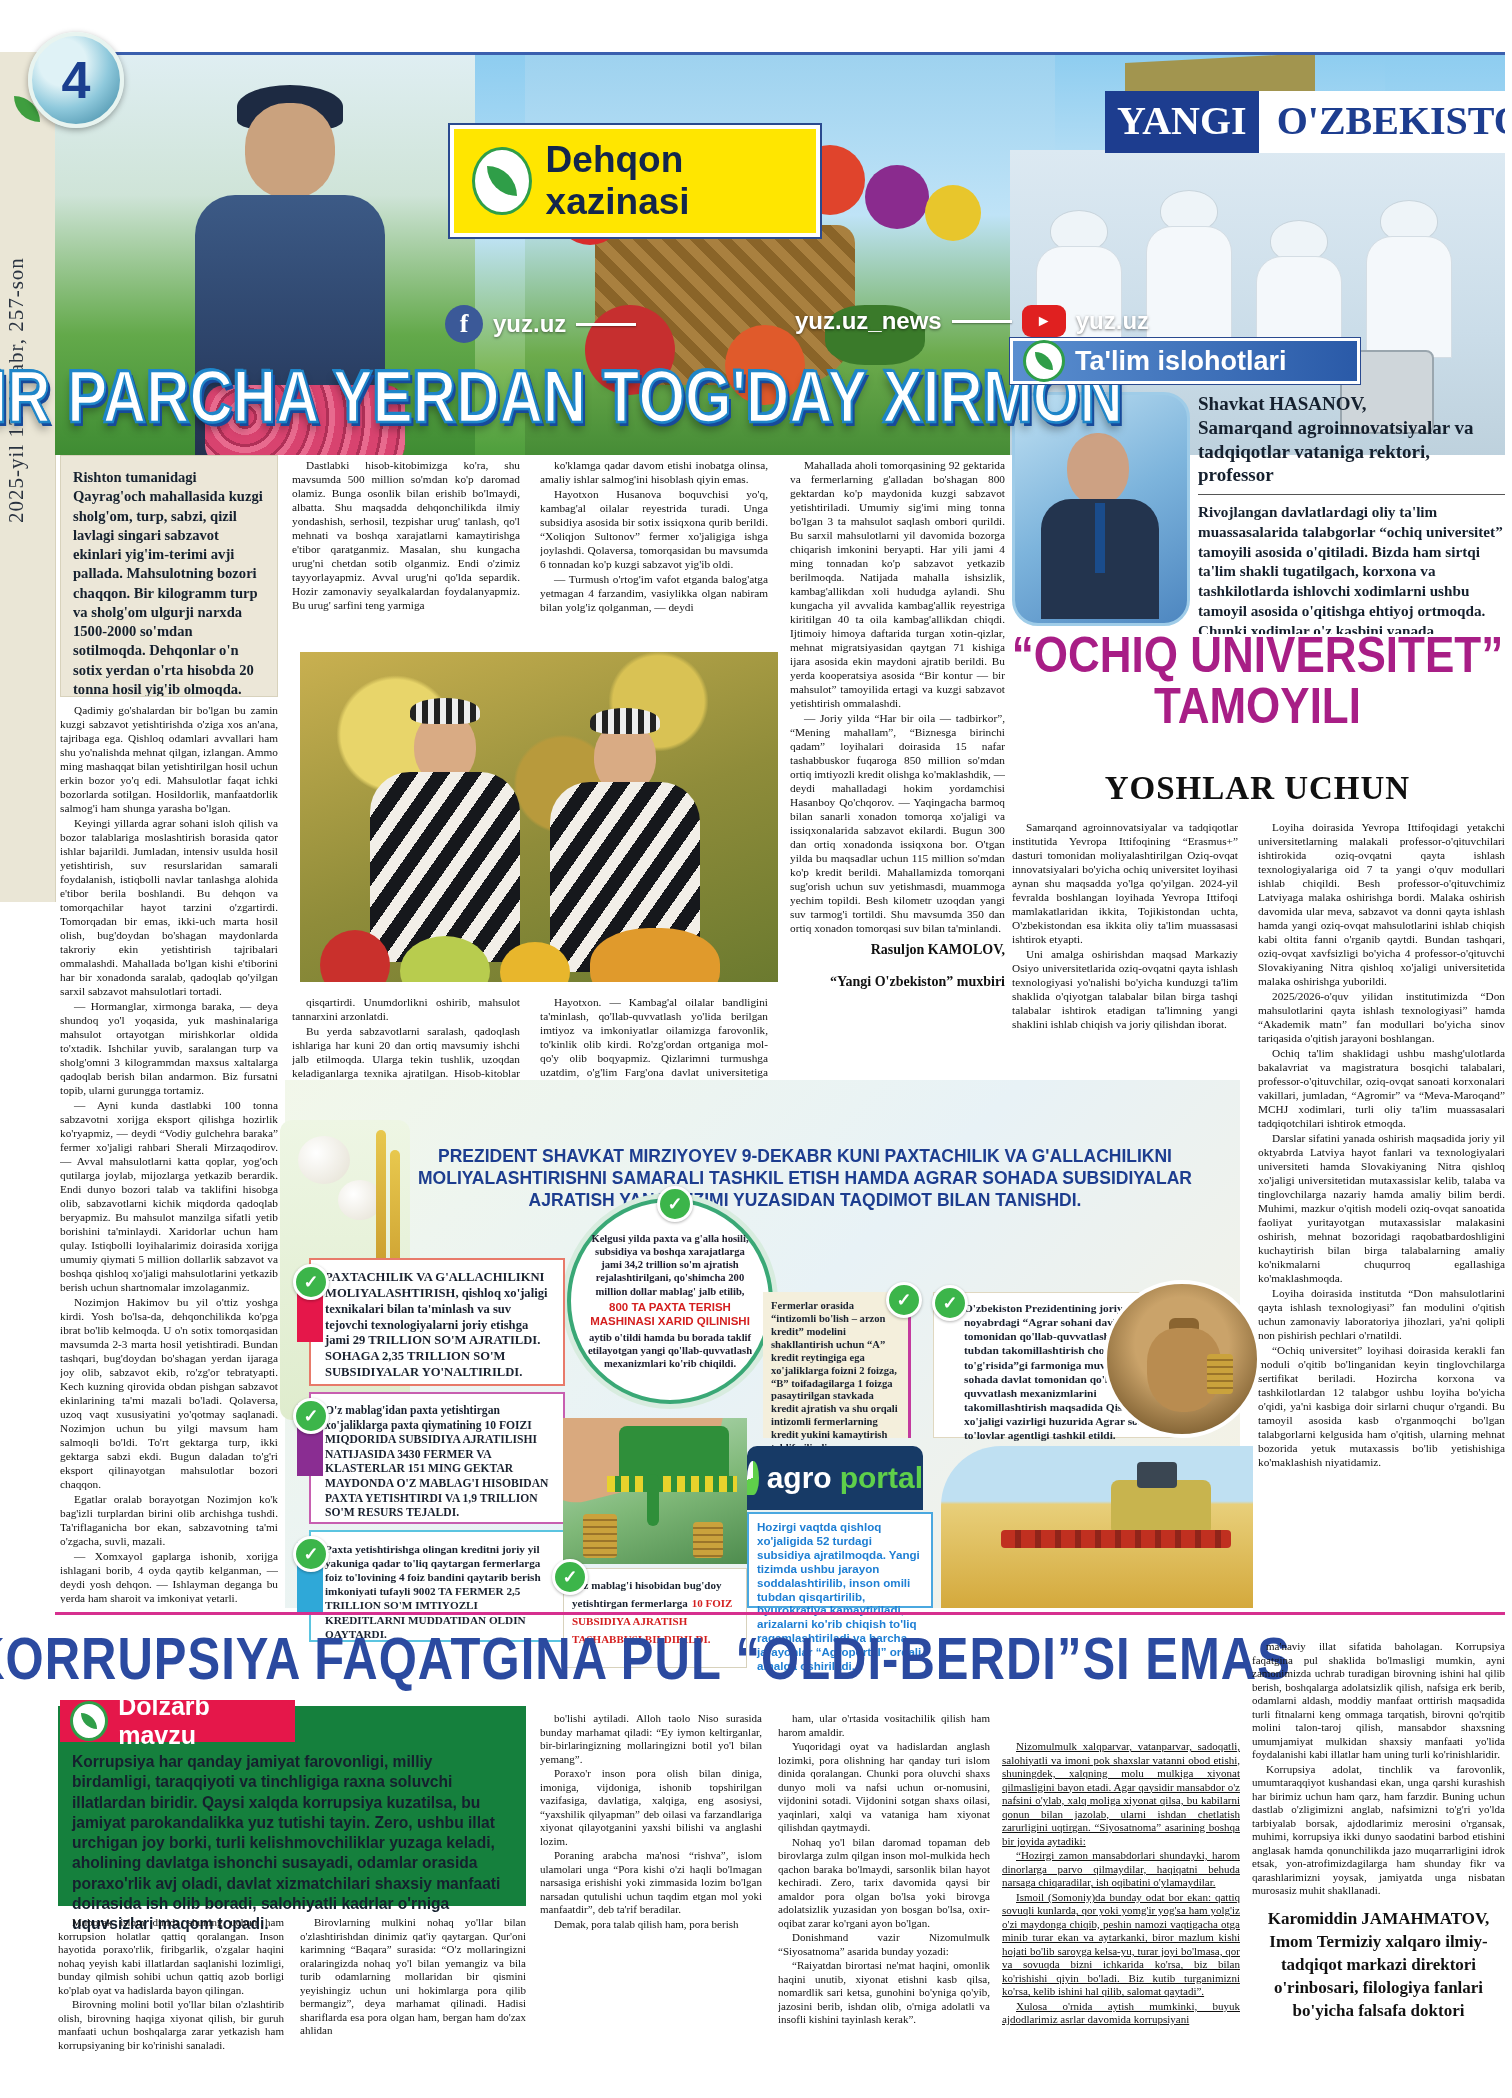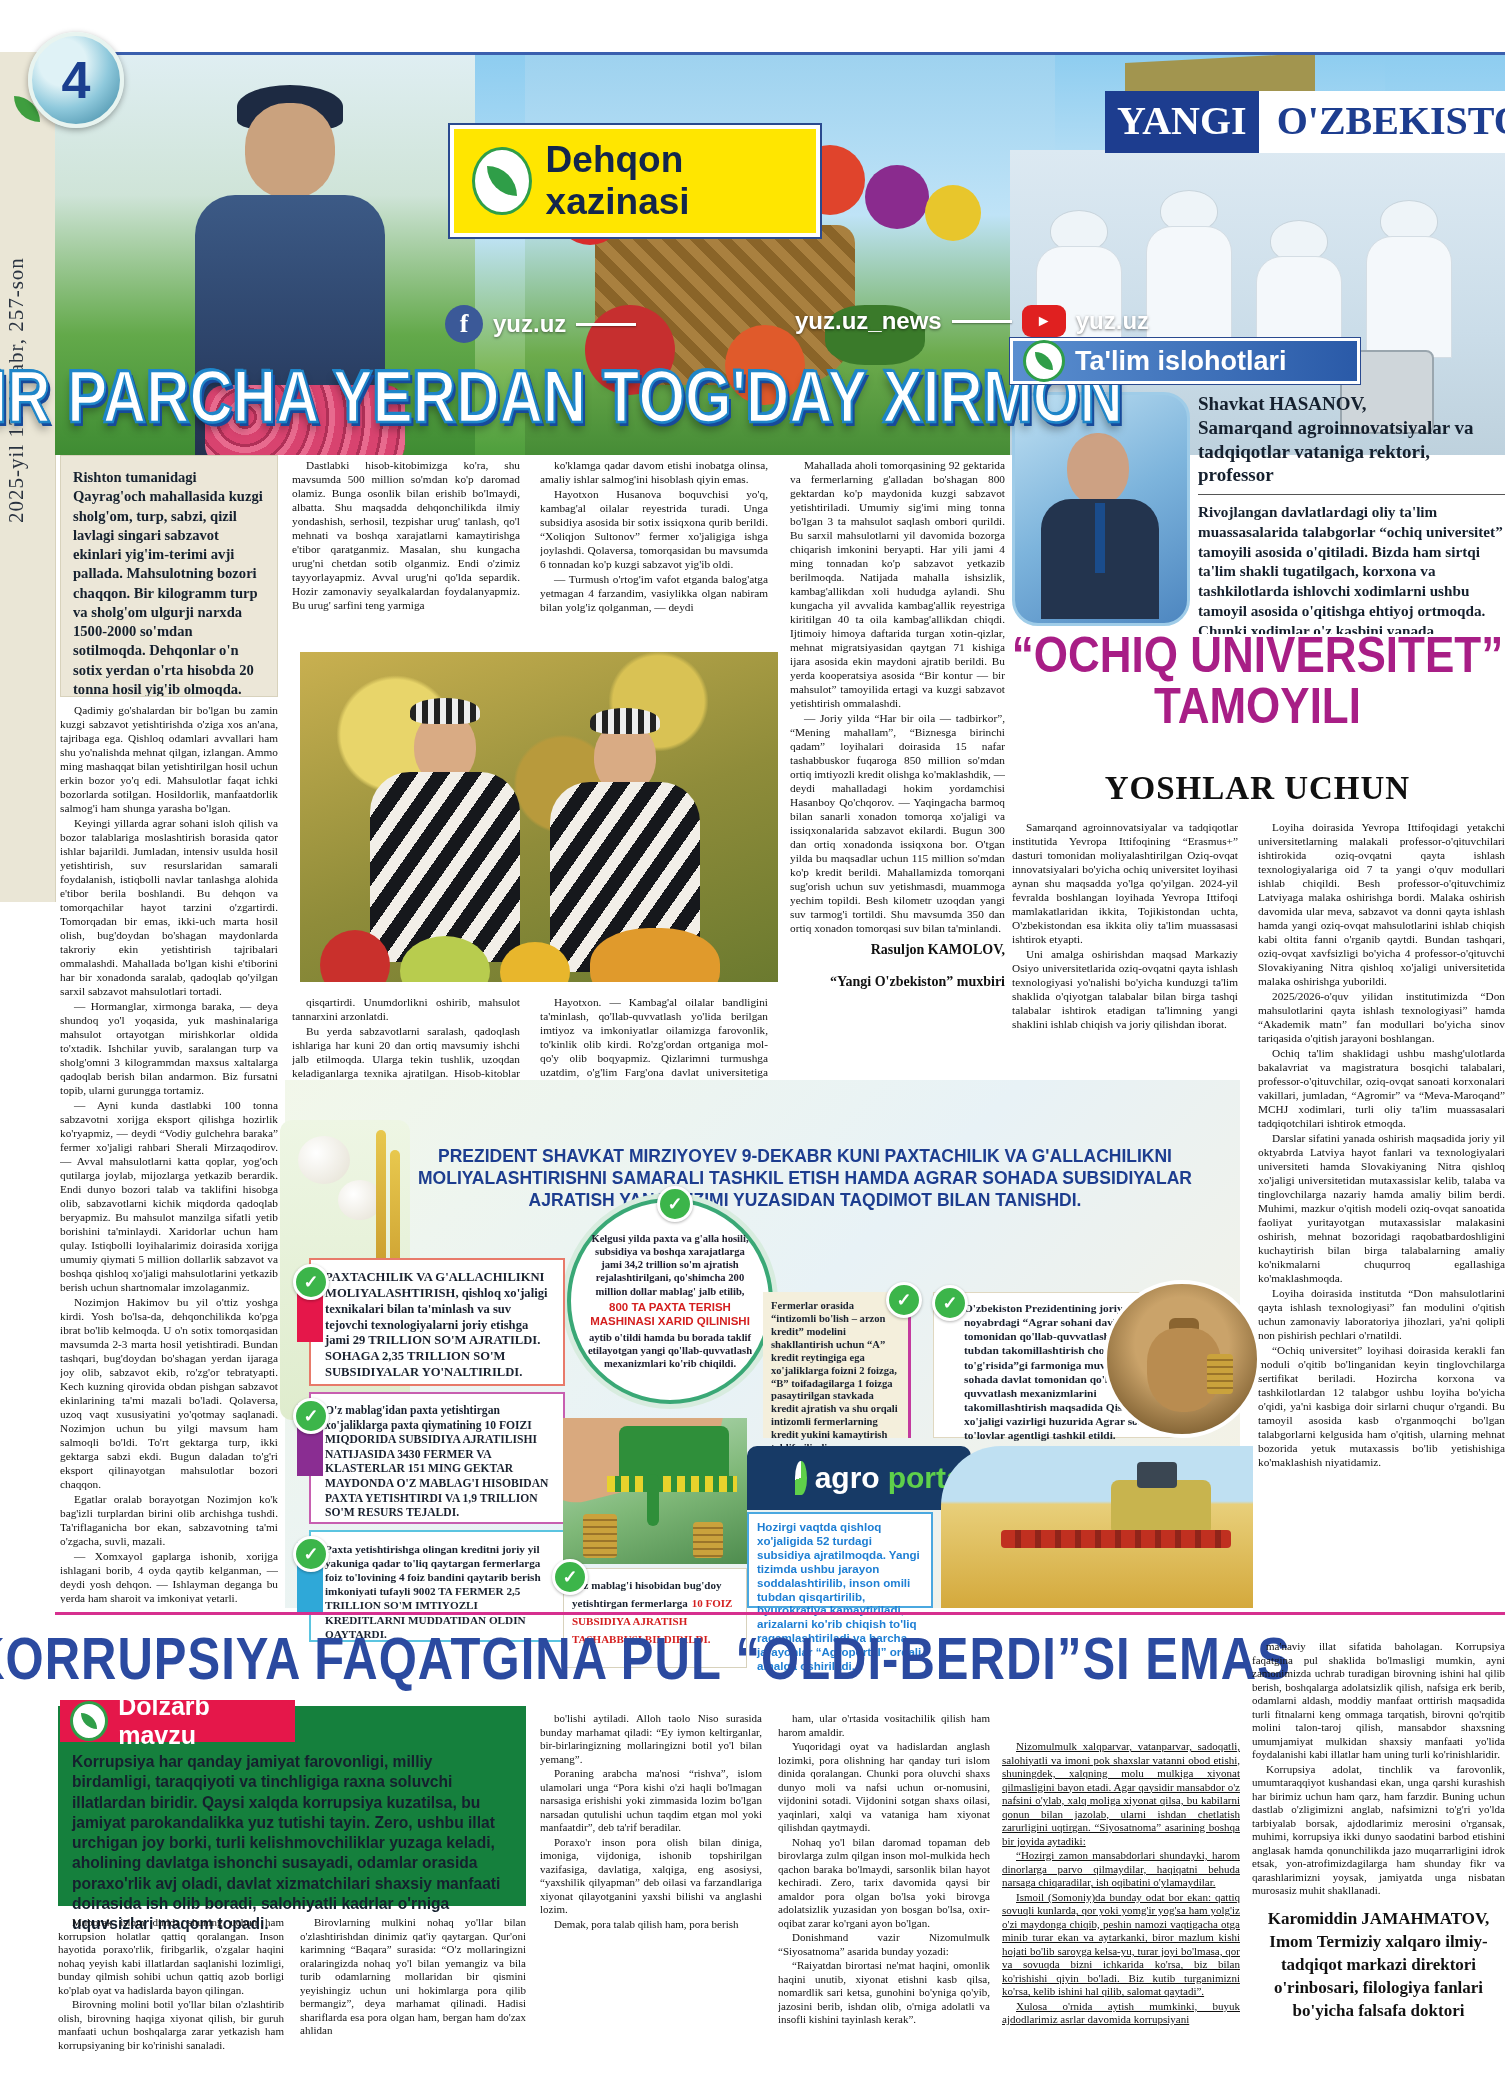--- a/index.html
+++ b/index.html
@@ -98,21 +98,21 @@
   .coinstack{position:absolute;background:repeating-linear-gradient(180deg,#caa23c 0 5px,#9a742a 5px 7px);border-radius:4px;}
   .harvmini{position:absolute;left:56px;top:8px;width:110px;height:58px;background:#2f8f3a;border-radius:8px;}
   .harvspikes{position:absolute;left:44px;top:58px;width:130px;height:16px;background:repeating-linear-gradient(90deg,#e8d22c 0 8px,#2f8f3a 8px 14px);}
   .fermerbox{position:absolute;left:478px;top:212px;width:148px;height:146px;background:#f4efdc;border-right:3px solid #c33a9e;padding:8px;box-sizing:border-box;}
   .fermerbox .t{font:bold 10.6px/1.22 "Liberation Serif",serif;color:#1a2230;}
   .prezbox{position:absolute;left:648px;top:212px;width:250px;height:146px;background:#fff;border:1px solid #e0d8c0;padding:8px 8px 8px 30px;box-sizing:border-box;}
   .prezbox .t{font:bold 11.4px/1.24 "Liberation Serif",serif;color:#1a2230;}
   .bag{position:absolute;left:818px;top:200px;width:150px;height:150px;border-radius:50%;border:4px solid #fff;background:radial-gradient(circle at 50% 40%,#caa36a 0 40%,#8a6a3a 75%,#4e6a3a 100%);overflow:hidden;}
   .bagbody{position:absolute;left:40px;top:44px;width:74px;height:84px;border-radius:40% 40% 46% 46%;background:#b98c50;}
   .bagtie{position:absolute;left:62px;top:34px;width:30px;height:16px;background:#8a6430;border-radius:6px;}
-  .agrobox{position:absolute;left:462px;top:366px;width:176px;height:64px;background:#173a66;border-radius:10px 10px 0 0;display:flex;align-items:center;justify-content:center;gap:8px;padding-left:48px;}
+  .agrobox{position:absolute;left:462px;top:366px;width:176px;height:64px;background:#173a66;border-radius:10px 10px 0 0;display:flex;align-items:center;justify-content:center;gap:8px;}
   .agrobox .a1{color:#fff;font:bold 30px "Liberation Sans",sans-serif;}
   .agrobox .a2{color:#5fd04a;font:bold 30px "Liberation Sans",sans-serif;}
   .agroleaf{width:34px;height:34px;border-radius:50% 50% 50% 0;background:conic-gradient(#5fd04a 0 70%,#fff 70% 100%);}
   .bluebox{position:absolute;left:462px;top:432px;width:186px;height:96px;background:#fff;border:2px solid #4aa8e0;padding:6px 8px;box-sizing:border-box;}
   .bluebox .t{font:bold 11.6px/1.2 "Liberation Sans",sans-serif;color:#1e7fd4;}
   .wheatphoto{position:absolute;left:656px;top:366px;width:312px;height:162px;border-radius:60px 0 0 0;background:linear-gradient(180deg,#bfe0f2 0 34%,#e8cf7a 36%,#d4a93c 100%);overflow:hidden;}
   .combine{position:absolute;left:170px;top:34px;width:100px;height:56px;background:#c8b44e;border-radius:8px;}
   .combcab{position:absolute;left:196px;top:16px;width:40px;height:26px;background:#3a4652;border-radius:4px;}
   .header-red{position:absolute;left:60px;top:84px;width:230px;height:18px;background:repeating-linear-gradient(90deg,#c03020 0 14px,#90241a 14px 20px);border-radius:4px;}
   .harvester{left:1010px;top:1100px;width:228px;height:196px;background:linear-gradient(180deg,#cfd8dc 0 30%,#5e8a4e 32% 100%);overflow:hidden;}
@@ -390,22 +390,22 @@
 </div>
 <div class="col" style="left:58px;top:1916px;width:226px;height:172px;">
   <p class="bp kbp">Muborak islom dinida shuning uchun ham korrupsion holatlar qattiq qoralangan. Inson hayotida poraxo'rlik, firibgarlik, o'zgalar haqini nohaq yeyish kabi illatlardan saqlanishi lozimligi, bunday qilmish sohibi uchun qattiq azob borligi ko'plab oyat va hadislarda bayon qilingan.</p>
   <p class="bp kbp">Birovning molini botil yo'llar bilan o'zlashtirib olish, birovning haqiga xiyonat qilish, bir guruh manfaati uchun boshqalarga zarar yetkazish ham korrupsiyaning bir ko'rinishi sanaladi.</p>
 </div>
 <div class="col" style="left:300px;top:1916px;width:226px;height:172px;">
   <p class="bp kbp">Birovlarning mulkini nohaq yo'llar bilan o'zlashtirishdan dinimiz qat'iy qaytargan. Qur'oni karimning “Baqara” surasida: “O'z mollaringizni oralaringizda nohaq yo'l bilan yemangiz va bila turib odamlarning mollaridan bir qismini yeyishingiz uchun uni hokimlarga pora qilib bermangiz”, deya marhamat qilinadi. Hadisi shariflarda esa pora olgan ham, bergan ham do'zax ahlidan</p>
 </div>
 <div class="col" style="left:540px;top:1712px;width:222px;height:376px;">
   <p class="bp kbp">bo'lishi aytiladi. Alloh taolo Niso surasida bunday marhamat qiladi: “Ey iymon keltirganlar, bir-birlaringizning mollaringizni botil yo'l bilan yemang”.</p>
+  <p class="bp kbp">Poraxo'r inson pora olish bilan diniga, imoniga, vijdoniga, ishonib topshirilgan vazifasiga, davlatiga, xalqiga, eng asosiysi, “yaxshilik qilyapman” deb oilasi va farzandlariga xiyonat qilayotganini yaxshi bilishi va anglashi lozim.</p>
   <p class="bp kbp">Poraning arabcha ma'nosi “rishva”, islom ulamolari unga “Pora kishi o'zi haqli bo'lmagan narsasiga erishishi yoki zimmasida lozim bo'lgan narsadan qutulishi uchun taqdim etgan mol yoki manfaatdir”, deb ta'rif beradilar.</p>
-  <p class="bp kbp">Poraxo'r inson pora olish bilan diniga, imoniga, vijdoniga, ishonib topshirilgan vazifasiga, davlatiga, xalqiga, eng asosiysi, “yaxshilik qilyapman” deb oilasi va farzandlariga xiyonat qilayotganini yaxshi bilishi va anglashi lozim.</p>
   <p class="bp kbp">Demak, pora talab qilish ham, pora berish</p>
 </div>
 <div class="col" style="left:778px;top:1712px;width:212px;height:376px;">
   <p class="bp kbp">ham, ular o'rtasida vositachilik qilish ham harom amaldir.</p>
   <p class="bp kbp">Yuqoridagi oyat va hadislardan anglash lozimki, pora olishning har qanday turi islom dinida qoralangan. Chunki pora oluvchi shaxs dunyo moli va nafsi uchun or-nomusini, vijdonini sotadi. Vijdonini sotgan shaxs oilasi, yaqinlari, xalqi va vataniga ham xiyonat qilishdan qaytmaydi.</p>
   <p class="bp kbp">Nohaq yo'l bilan daromad topaman deb birovlarga zulm qilgan inson mol-mulkida hech qachon baraka bo'lmaydi, sarsonlik bilan hayot kechiradi. Zero, tarix davomida qaysi bir amaldor pora olgan bo'lsa yoki birovga adolatsizlik yuzasidan yon bosgan bo'lsa, oxir-oqibat zarar ko'rgani ayon bo'lgan.</p>
   <p class="bp kbp">Donishmand vazir Nizomulmulk “Siyosatnoma” asarida bunday yozadi:</p>
   <p class="bp kbp">“Raiyatdan birortasi ne'mat haqini, omonlik haqini unutib, xiyonat etishni kasb qilsa, nomardlik sari ketsa, gunohini bo'yniga qo'yib, jazosini berib, ishdan olib, o'rniga adolatli va insofli kishini tayinlash kerak”.</p>
 </div>
 <div class="col" style="left:1002px;top:1740px;width:238px;height:348px;text-decoration:underline;">

